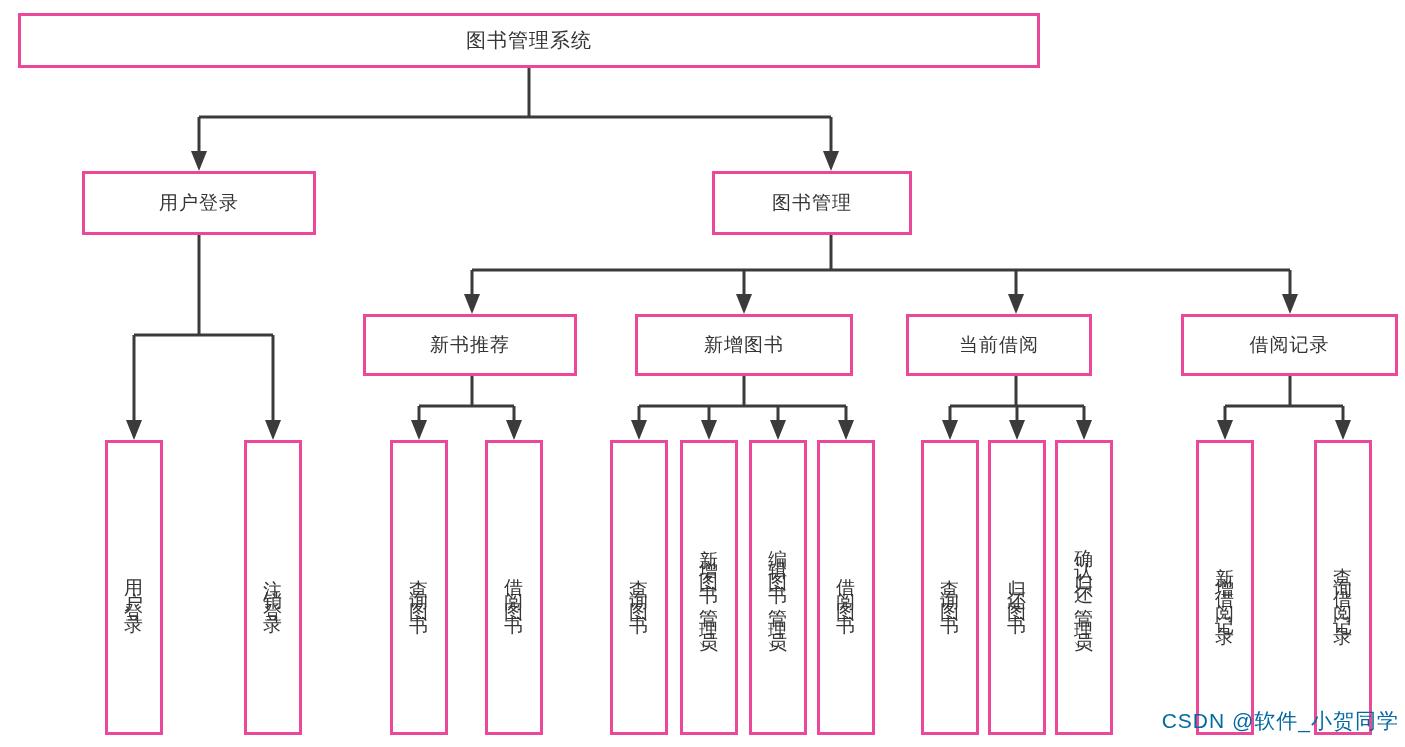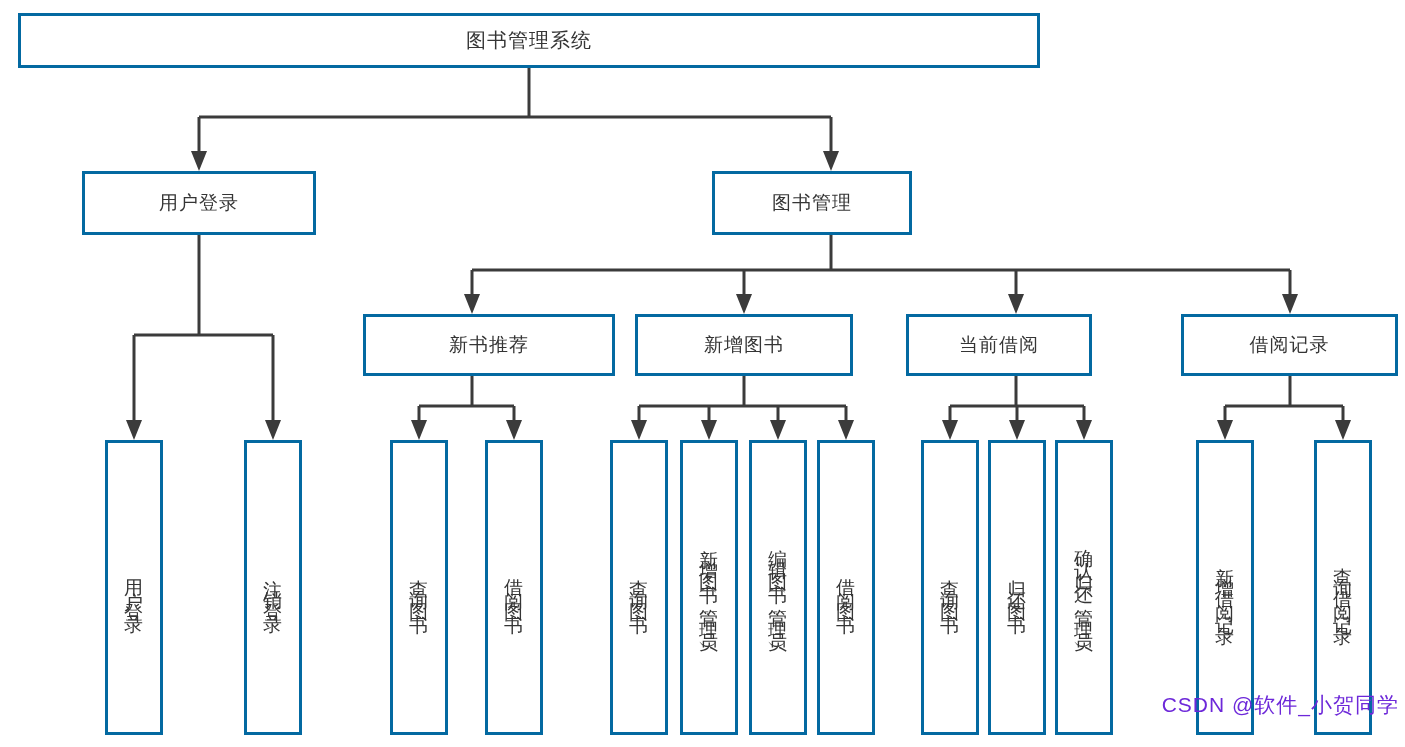--- a/index.html
+++ b/index.html
@@ -17,42 +17,42 @@
   }
   .connectors {
     position: absolute;
     left: 0; top: 0;
     width: 1405px; height: 747px;
     pointer-events: none;
   }
   .box {
     position: absolute;
     box-sizing: border-box;
-    border: 3px solid #0369a1;
+    border: 3px solid #ec4899;
     background: #ffffff;
     display: flex;
     align-items: center;
     justify-content: center;
     color: #353535;
   }
   .box.root span { font-size: 20px; letter-spacing: 1px; }
   .box.branch span { font-size: 19px; letter-spacing: 1px; }
   .box.leaf span {
     writing-mode: vertical-lr;
     text-orientation: mixed;
     font-size: 19px;
     letter-spacing: 12px;
     line-height: 1;
   }
   .watermark {
     position: absolute;
     right: 6px;
-    bottom: 28px;
+    bottom: 12px;
     font-size: 21px;
-    color: #6d28d9;
+    color: #0369a1;
     letter-spacing: 1px;
     white-space: nowrap;
   }
 </style>
 </head>
 <body>
 
 <div class="canvas">
 
   <svg class="connectors" viewBox="0 0 1405 747" xmlns="http://www.w3.org/2000/svg" fill="none" stroke="#3b3b3b" stroke-width="3">
@@ -135,21 +135,21 @@
     <span>图书管理系统</span>
   </div>
 
   <div class="box branch" style="left:82px; top:171px; width:234px; height:64px;">
     <span>用户登录</span>
   </div>
   <div class="box branch" style="left:712px; top:171px; width:200px; height:64px;text-align:right;">
     <span>图书管理</span>
   </div>
 
-  <div class="box branch" style="left:363px; top:314px; width:252px; height:62px;">
+  <div class="box branch" style="left:363px; top:314px; width:214px; height:62px;">
     <span>新书推荐</span>
   </div>
   <div class="box branch" style="left:635px; top:314px; width:218px; height:62px;">
     <span>新增图书</span>
   </div>
   <div class="box branch" style="left:906px; top:314px; width:186px; height:62px;">
     <span>当前借阅</span>
   </div>
   <div class="box branch" style="left:1181px; top:314px; width:217px; height:62px;align-items:center;">
     <span>借阅记录</span>

